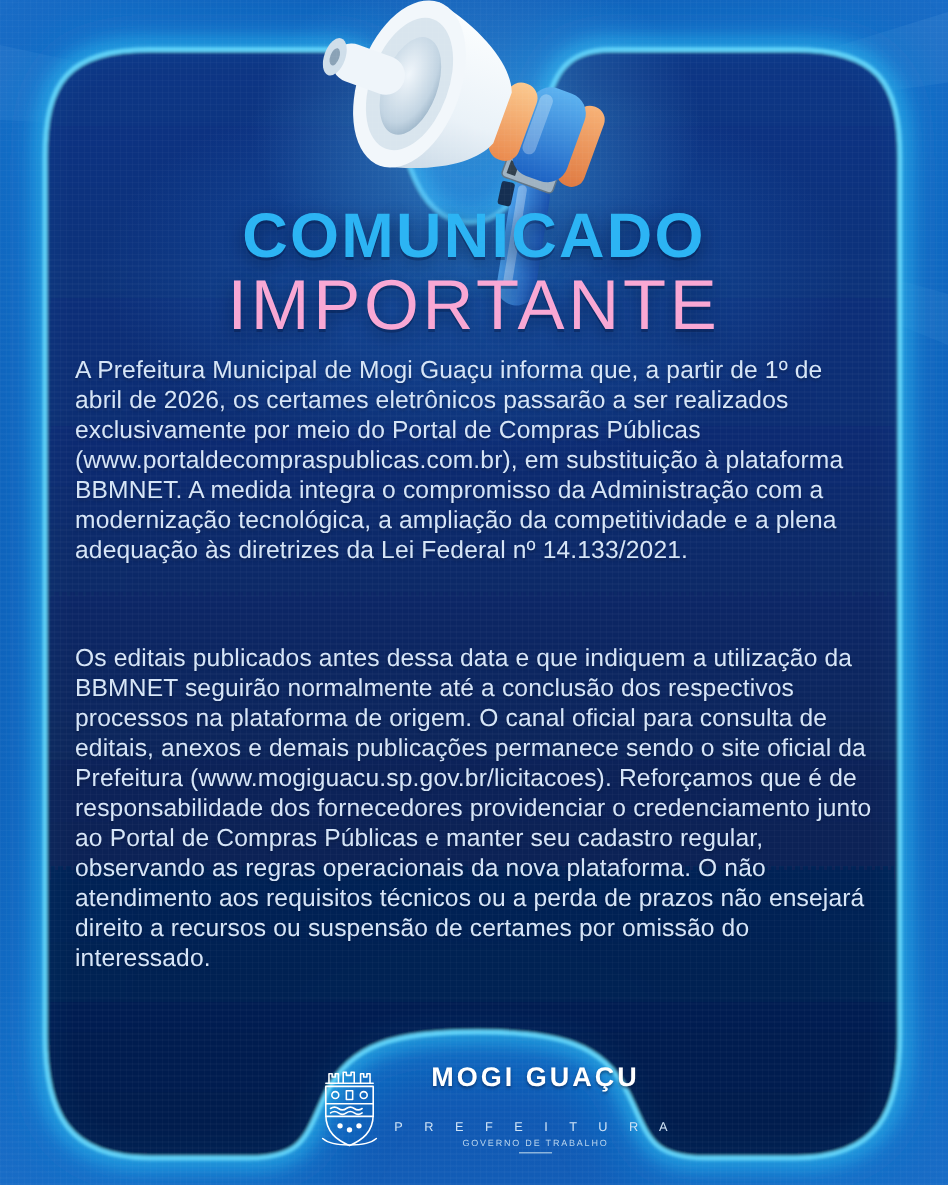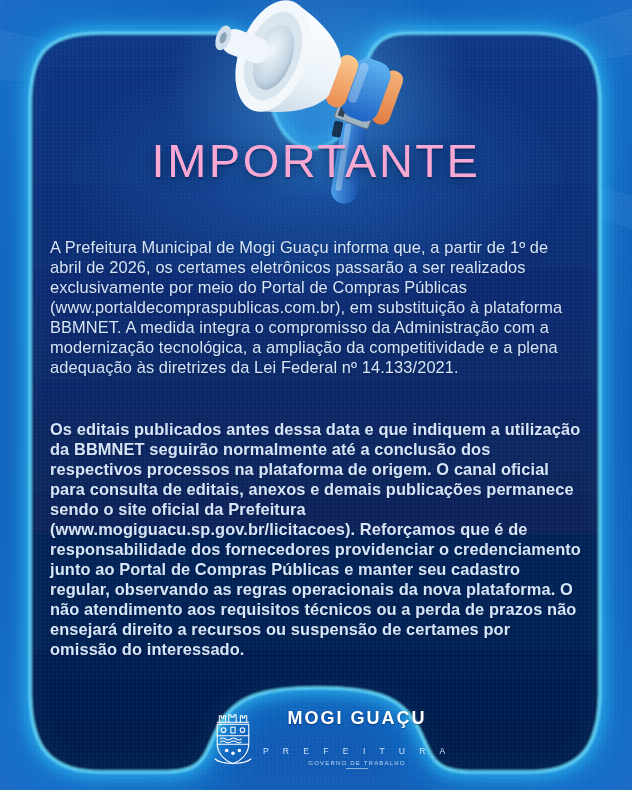--- a/index.html
+++ b/index.html
@@ -28,21 +28,21 @@
     font-size:47px;font-weight:400;letter-spacing:2.5px;line-height:1.0;margin-top:1px;
     color:#f9a8d4;
     text-shadow:0 4px 12px rgba(2,18,52,.55), 0 2px 0 rgba(2,18,52,.3);
   }
   .para{
     position:absolute;left:50px;width:532px;text-align:left;z-index:5;
     color:#d6e5f7;font-size:16.4px;line-height:1.22;letter-spacing:.1px;
     text-shadow:0 1px 2px rgba(2,14,40,.35);
   }
   .para1{top:237px;}
-  .para2{top:419px;font-weight:bold;}
+  .para2{top:429px;}
   .footer-logo{
     position:absolute;left:0;top:709px;width:632px;z-index:5;
     display:flex;justify-content:center;align-items:center;gap:10px;padding-left:16px;
   }
   .crest{flex:0 0 auto;width:40px;height:56px;}
   .logo-text{display:flex;flex-direction:column;align-items:center;}
   .org-name{
     color:#ffffff;font-weight:700;font-size:18px;letter-spacing:2px;line-height:1;
     text-shadow:0 1px 2px rgba(3,20,55,.5);
   }
@@ -188,20 +188,21 @@
         <rect x="-54" y="-13" width="50" height="26" rx="13" fill="#eff5fa"></rect>
         <ellipse cx="-53" cy="0" rx="7" ry="13" fill="#cfdeea"></ellipse>
         <ellipse cx="-53" cy="0" rx="3" ry="6" fill="#8aa2b6"></ellipse>
       </g>
     </g>
   </svg>
 
   <div class="texture"></div>
 
   <div class="title-block">
+    <div class="title-line1">COMUNICADO</div>
     <div class="title-line2">IMPORTANTE</div>
   </div>
 
   <div class="para para1">A Prefeitura Municipal de Mogi Guaçu informa que, a partir de 1º de abril de 2026, os certames eletrônicos passarão a ser realizados exclusivamente por meio do Portal de Compras Públicas (www.portaldecompraspublicas.com.br), em substituição à plataforma BBMNET. A medida integra o compromisso da Administração com a modernização tecnológica, a ampliação da competitividade e a plena adequação às diretrizes da Lei Federal nº 14.133/2021.</div>
   <div class="para para2">Os editais publicados antes dessa data e que indiquem a utilização da BBMNET seguirão normalmente até a conclusão dos respectivos processos na plataforma de origem. O canal oficial para consulta de editais, anexos e demais publicações permanece sendo o site oficial da Prefeitura (www.mogiguacu.sp.gov.br/licitacoes). Reforçamos que é de responsabilidade dos fornecedores providenciar o credenciamento junto ao Portal de Compras Públicas e manter seu cadastro regular, observando as regras operacionais da nova plataforma. O não atendimento aos requisitos técnicos ou a perda de prazos não ensejará direito a recursos ou suspensão de certames por omissão do interessado.</div>
 
   <div class="footer-logo">
     <svg class="crest" viewBox="0 0 38 52" aria-hidden="true">
       <g stroke="#ffffff" stroke-width="1" fill="none" stroke-linecap="round" stroke-linejoin="round">
 

